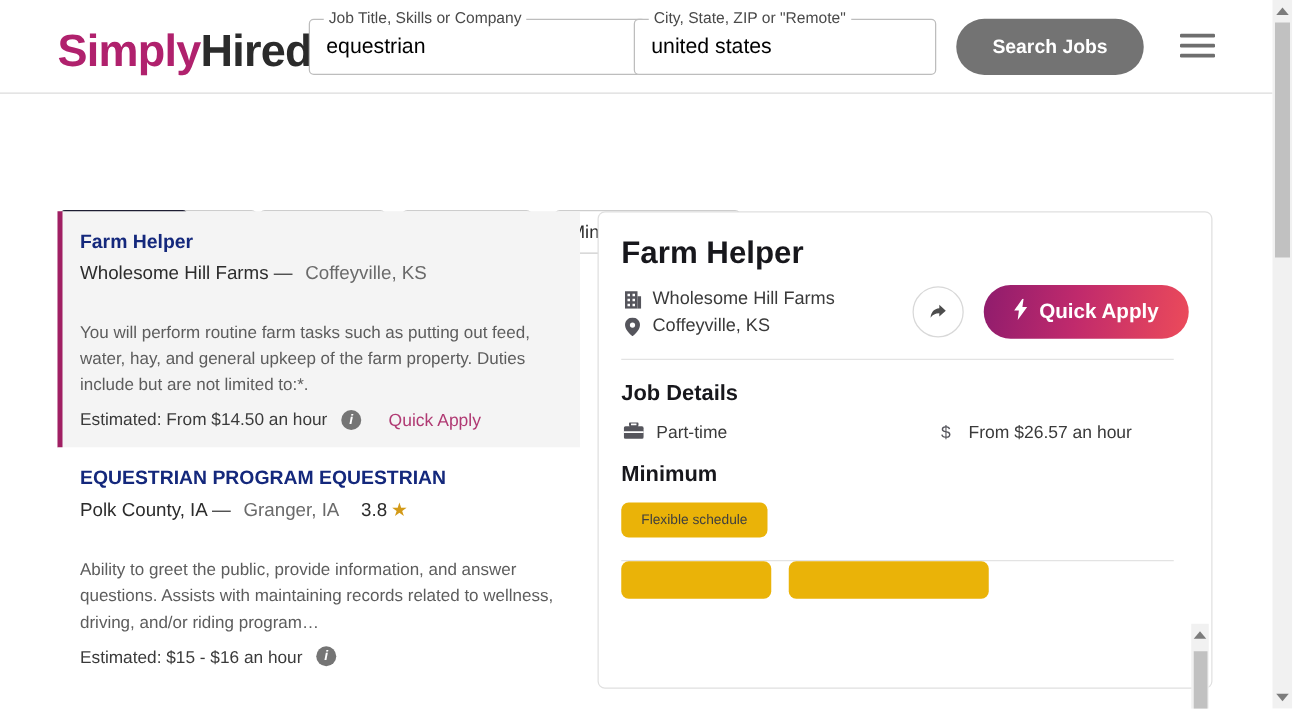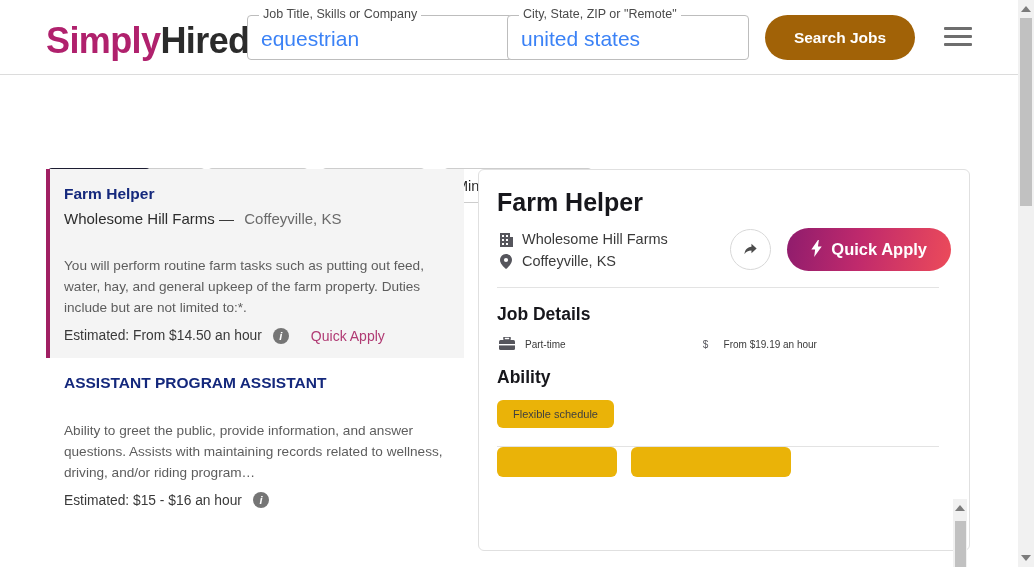--- a/index.html
+++ b/index.html
@@ -44,33 +44,33 @@
   .field-label {
     position: absolute; top: -9px; left: 11px;
     background: #fff;
     padding: 0 4px;
     font-size: 12.5px;
     color: #4a4a4a;
     white-space: nowrap;
   }
   .field-value {
     position: absolute; left: 13px; top: 11px;
-    font-size: 21px; color: #3b82f6;
+    font-size: 17px; color: #000000;
     border: none; outline: none; background: transparent;
     font-family: "Liberation Sans", sans-serif;
     width: calc(100% - 24px);
   }
   #field-title { left: 247px; width: 270px; }
   #field-loc   { left: 507px; width: 242px; }
 
   .search-btn {
     position: absolute; left: 765px; top: 15px;
     width: 150px; height: 45px;
     border-radius: 24px;
-    background: #a16207;
+    background: #737373;
     color: #fff;
     font-size: 15.5px; font-weight: 700;
     border: none; cursor: pointer;
     font-family: "Liberation Sans", sans-serif;
   }
   .hamburger {
     position: absolute; left: 944px; top: 27px;
     width: 28px; height: 20px; cursor: pointer;
   }
   .hamburger span {
@@ -215,21 +215,21 @@
     height: 43px; padding: 0 24px;
     border: none; border-radius: 22px;
     background: linear-gradient(100deg, #8f1c6d 0%, #c02a6c 45%, #ec4b5a 100%);
     color: #fff; font-size: 16.5px; font-weight: 700;
     display: flex; align-items: center; cursor: pointer;
     font-family: "Liberation Sans", sans-serif;
   }
   .bolt { margin-right: 8px; font-size: 15px; }
   .divider { height: 1px; background: #e3e3e3; margin: 18px 8px 0 0; }
   .sec-h { font-size: 17.5px; font-weight: 700; color: #17171c; margin: 16px 0 12px 0; }
-  .kv-row { display: flex; font-size: 10px; color: #3a3a3a; }
+  .kv-row { display: flex; font-size: 14px; color: #3a3a3a; gap: 35px; }
   .kv { display: flex; align-items: center; }
   .kv .ico { width: 20px; margin-right: 8px; display: flex; justify-content: center; color: #55555c; }
   .kv.pay { margin-left: 130px; }
   .tag {
     display: inline-block;
     background: #eab308; border-radius: 6px;
     padding: 8px 16px;
     font-size: 11px; color: #3f3f3f;
     margin-right: 10px;
   }
@@ -323,21 +323,27 @@
         </div>
         <div class="job-snippet">You will perform routine farm tasks such as putting out feed, water, hay, and general upkeep of the farm property. Duties include but are not limited to:*.</div>
         <div class="job-meta">
           <span>Estimated: From $14.50 an hour</span>
           <span class="info-dot">i</span>
           <span class="quick-apply-link">Quick Apply</span>
         </div>
       </div>
 
       <div class="job-card">
-        <div class="job-title">ASSISTANT PROGRAM ASSISTANT</div>
+        <div class="job-title">EQUESTRIAN PROGRAM EQUESTRIAN</div>
+        <div class="job-sub">
+          <span class="co">Polk County, IA</span>
+          <span>—</span>
+          <span class="loc">Granger, IA</span>
+          <span class="rating">3.8</span><span class="star">★</span>
+        </div>
         <div class="job-snippet">Ability to greet the public, provide information, and answer questions. Assists with maintaining records related to wellness, driving, and/or riding program…</div>
         <div class="job-meta">
           <span>Estimated: $15 - $16 an hour</span>
           <span class="info-dot">i</span>
         </div>
       </div>
 
     </div>
 
     <div class="detail">
@@ -398,25 +404,25 @@
               <svg width="16" height="14" viewBox="0 0 16 14">
                   <rect x="5" y="0" width="6" height="3" rx="1" fill="none" stroke="#55555c" stroke-width="1.6"></rect>
                   <rect x="0" y="3" width="16" height="10" rx="1.5" fill="#55555c"></rect>
                   <rect x="0" y="7" width="16" height="1.4" fill="#fff"></rect>
                 </svg>
             </span>
             <span>Part-time</span>
           </span>
           <span class="kv pay">
             <span class="ico">$</span>
-            <span>From $19.19 an hour</span>
+            <span>From $26.57 an hour</span>
           </span>
         </div>
 
-        <div class="sec-h">Ability</div>
+        <div class="sec-h">Minimum</div>
         <div>
           <span class="tag">Flexible schedule</span>
         </div>
 
         <div class="divider"></div>
 
         <div>
           <span class="tag blank"></span>
           <span class="tag blank wide"></span>
         </div>

